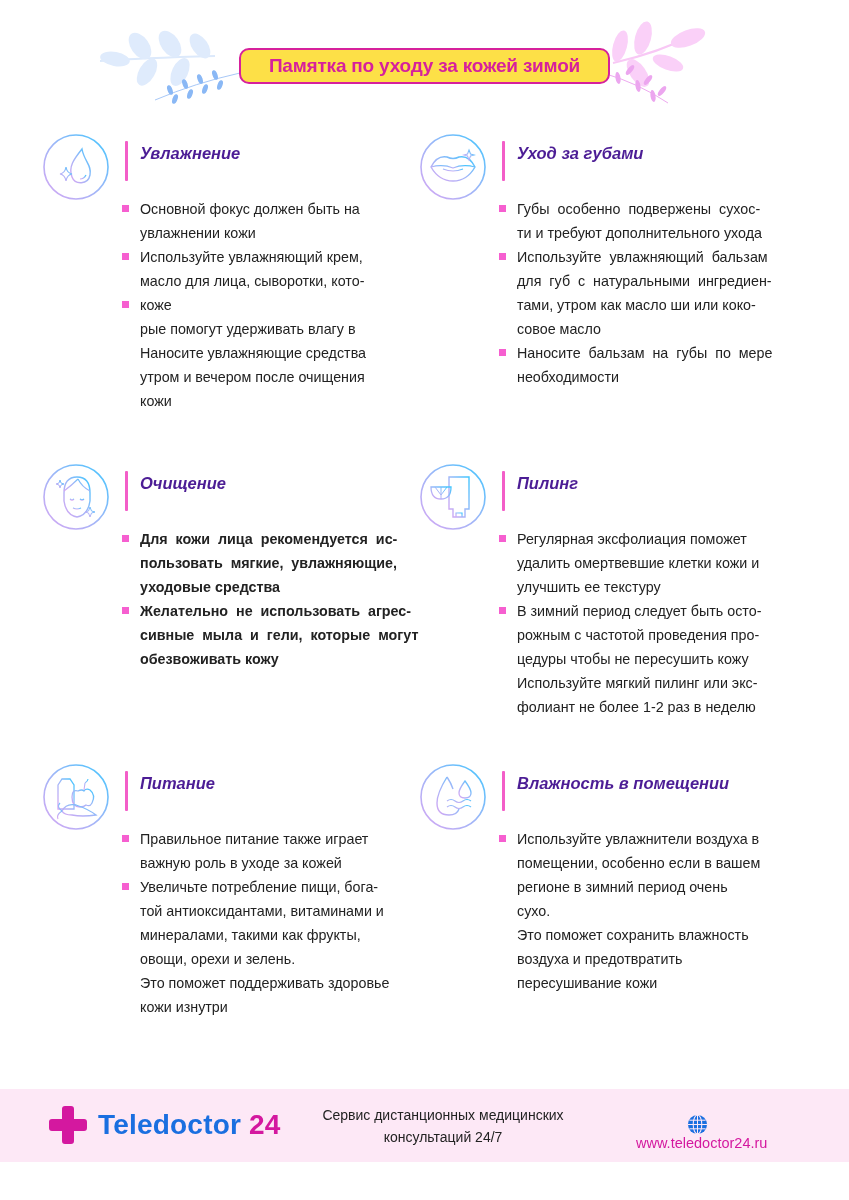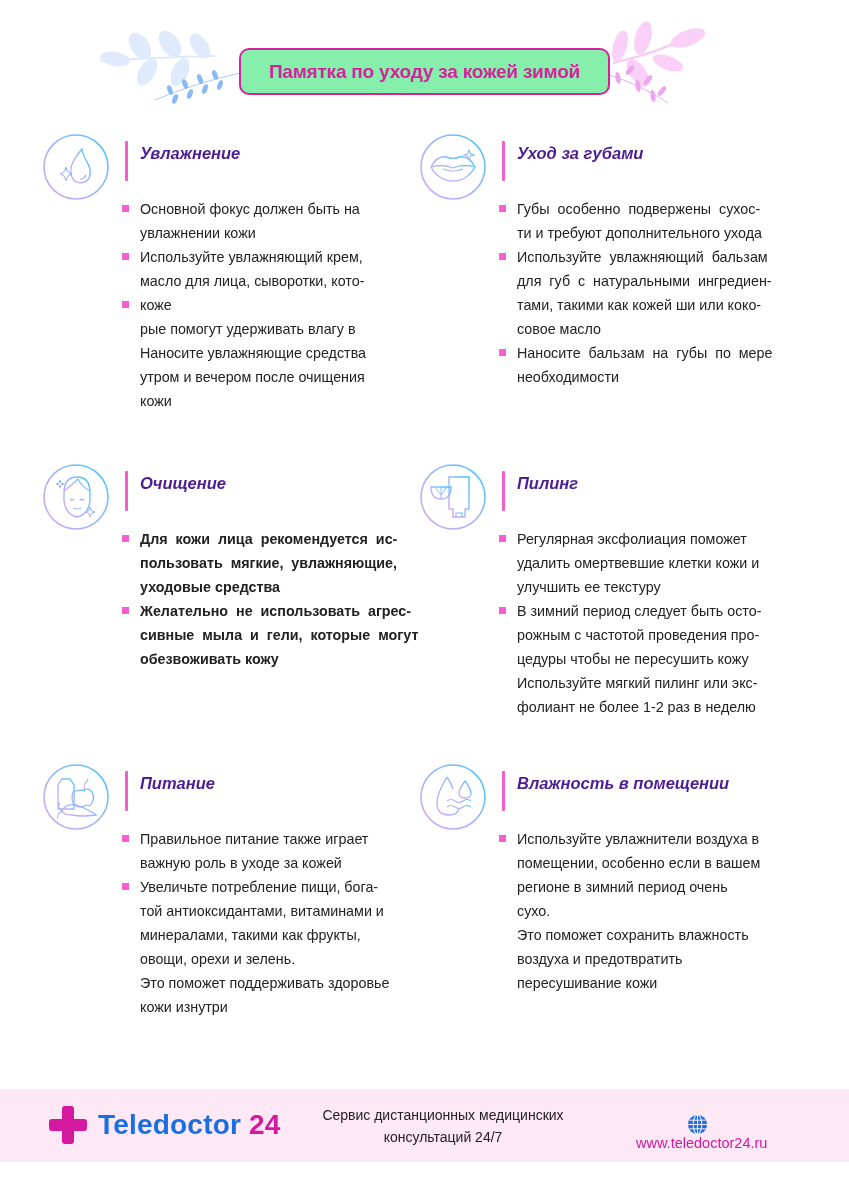--- a/index.html
+++ b/index.html
@@ -3,22 +3,22 @@
 <meta charset="utf-8">
 <style>
   * { box-sizing: border-box; margin: 0; padding: 0; }
   html, body { width: 849px; height: 1200px; background: #ffffff; overflow: hidden; }
   body { position: relative; font-family: "Liberation Sans", sans-serif; color: #1e1e1e; }
 
   
   .leaves-left { position: absolute; left: 95px; top: 28px; width: 160px; height: 80px; }
   .leaves-right { position: absolute; left: 598px; top: 18px; width: 170px; height: 90px; }
   .title-box {
-    position: absolute; left: 239px; top: 48px; width: 371px; height: 47px;
-    border: 2px solid #d6219c; border-radius: 10px; background: #86efac;
+    position: absolute; left: 239px; top: 48px; width: 371px; height: 36px;
+    border: 2px solid #d6219c; border-radius: 10px; background: #fde047;
     display: flex; align-items: center; justify-content: center;
   }
   .title-text { color: #d6219c; font-weight: bold; font-size: 19px; letter-spacing: -0.2px; }
 
   
   .section { position: absolute; width: 360px; }
   .sec-icon {
     position: absolute; left: 0; top: 0; width: 68px; height: 68px;
   }
   .sec-bar {
@@ -137,21 +137,21 @@
     <path d="M24 36 Q34 40 44 36" fill="none" stroke="url(#ig)" stroke-width="1.2"></path>
     <path d="M50 17 L51.5 21 L55 22 L51.5 23 L50 27 L48.5 23 L45 22 L48.5 21 Z" fill="none" stroke="url(#ig)" stroke-width="1.1"></path>
   </svg>
   <div class="sec-bar"></div>
   <div class="sec-title">Уход за губами</div>
   <div class="sec-body" style="width:290px;">
     <div class="line bullet" style="white-space: pre;">Губы  особенно  подвержены  сухос-</div>
     <div class="line">ти и требуют дополнительного ухода</div>
     <div class="line bullet" style="white-space: pre;">Используйте  увлажняющий  бальзам</div>
     <div class="line" style="white-space: pre;">для  губ  с  натуральными  ингредиен-</div>
-    <div class="line">тами, такими как кожей ши или коко-</div>
+    <div class="line">тами, утром как масло ши или коко-</div>
     <div class="line">совое масло</div>
     <div class="line bullet" style="white-space: pre;">Наносите  бальзам  на  губы  по  мере</div>
     <div class="line">необходимости</div>
   </div>
 </div>
 
 <div class="section" style="left:42px; top:463px;">
   <svg class="sec-icon" viewBox="0 0 68 68">
     <circle cx="34" cy="34" r="32" fill="none" stroke="url(#ig)" stroke-width="1.6"></circle>
     <path d="M22 30 Q22 14 35 14 Q48 14 48 30 L48 38 Q46 52 35 54 Q24 52 22 38 Z" fill="none" stroke="url(#ig)" stroke-width="1.4"></path>

